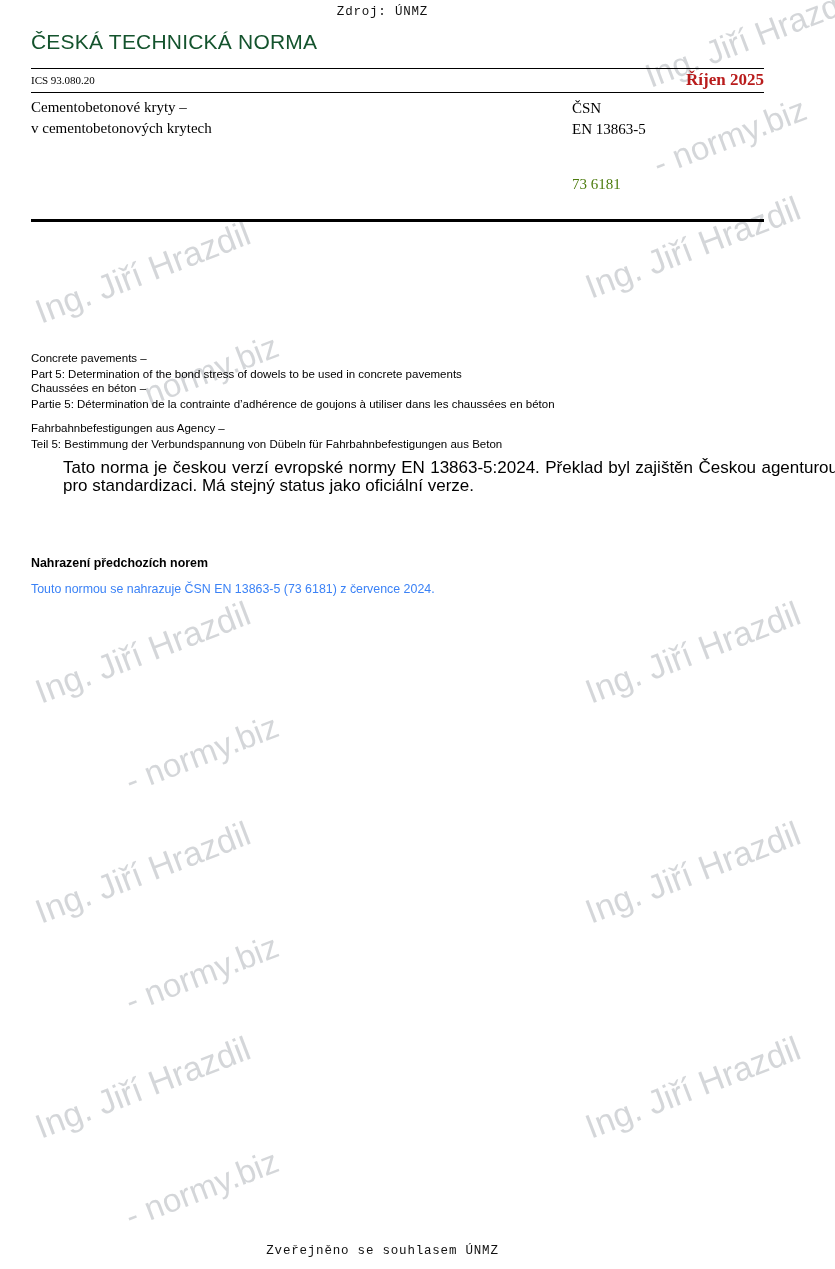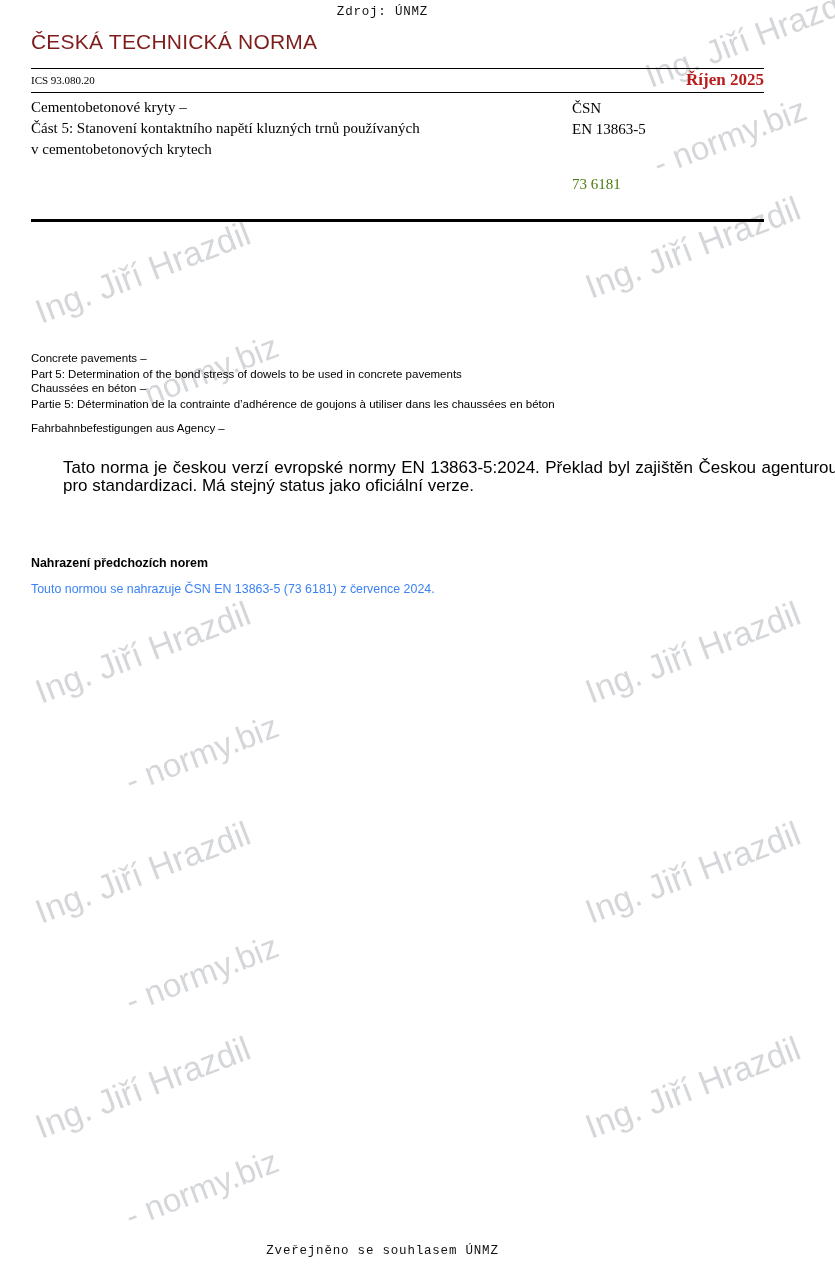--- a/index.html
+++ b/index.html
@@ -39,21 +39,21 @@
     height: 1269px;
   }
 
   .main-title {
     position: absolute;
     left: 0;
     top: 30px;
     font-family: "Liberation Sans", sans-serif;
     font-size: 21px;
     letter-spacing: 0.2px;
-    color: #7f1d1d;
+    color: #14532d;
     white-space: nowrap;
   }
 
   .rule {
     position: absolute;
     left: 0;
     width: 733px;
     background: #000;
   }
   .rule-thin { height: 1px; }
@@ -203,21 +203,20 @@
 
   <div class="main-title">ČESKÁ TECHNICKÁ NORMA</div>
 
   <div class="rule rule-thin rule-1"></div>
   <div class="ics">ICS 93.080.20</div>
   <div class="month-year">Říjen 2025</div>
   <div class="rule rule-thin rule-2"></div>
 
   <div class="cz-title">
     <div>Cementobetonové kryty –</div>
-    <div>Část 5: Stanovení kontaktního napětí kluzných trnů používaných</div>
     <div>v cementobetonových krytech</div>
   </div>
 
   <div class="code-block">
     <div>ČSN</div>
     <div>EN 13863-5</div>
   </div>
 
   <div class="number-block">73 6181</div>
 
@@ -228,20 +227,21 @@
     <div>Part 5: Determination of the bond stress of dowels to be used in concrete pavements</div>
   </div>
 
   <div class="lang-group lang-fr">
     <div>Chaussées en béton –</div>
     <div>Partie 5: Détermination de la contrainte d’adhérence de goujons à utiliser dans les chaussées en béton</div>
   </div>
 
   <div class="lang-group lang-de">
     <div>Fahrbahnbefestigungen aus Agency –</div>
+    <div>Teil 5: Bestimmung der Verbundspannung von Dübeln für Fahrbahnbefestigungen aus Beton</div>
   </div>
 
   <div class="para para-cz">Tato norma je českou verzí evropské normy EN 13863-5:2024. Překlad byl zajištěn Českou agenturou pro standardizaci. Má stejný status jako oficiální verze.</div>
 
   <div class="subhead">Nahrazení předchozích norem</div>
   <div class="replace-text">Touto normou se nahrazuje ČSN EN 13863-5 (73 6181) z července 2024.</div>
 
 </div>
 
 <div class="src-line src-bottom">Zveřejněno se souhlasem ÚNMZ</div>

